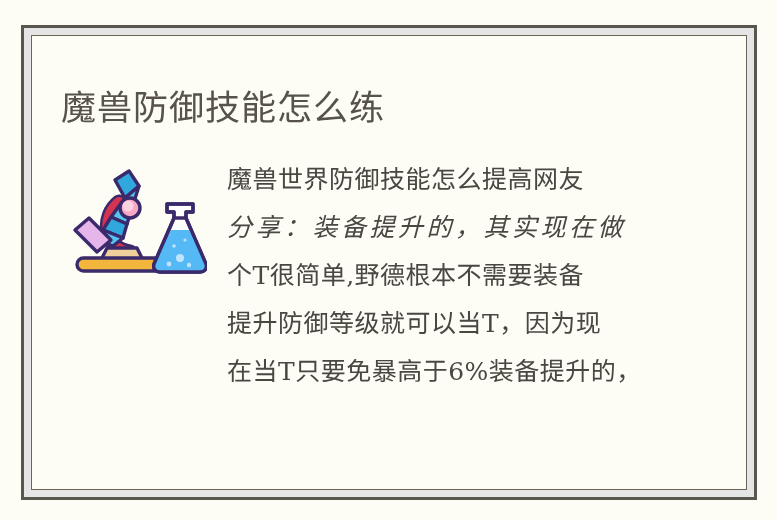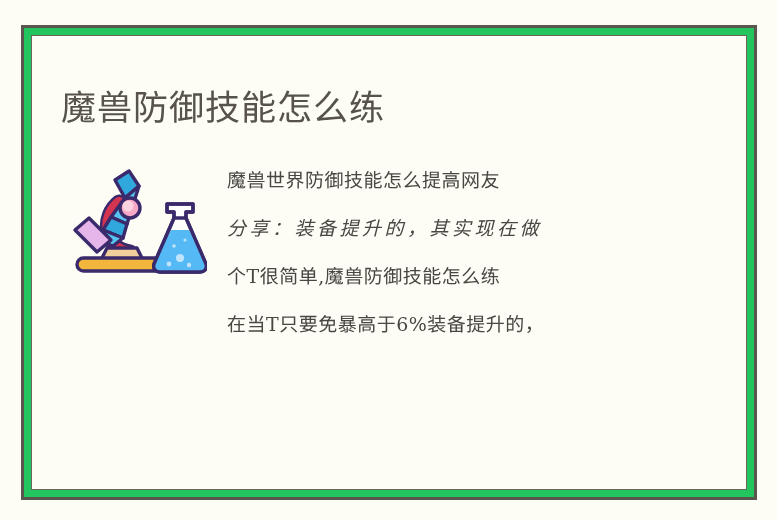--- a/index.html
+++ b/index.html
@@ -17,21 +17,21 @@
 
   
   .card {
     position: absolute;
     left: 21px;
     top: 25px;
     width: 736px;
     height: 475px;
     box-sizing: border-box;
     border: 3px solid #5a564d;
-    background: #22c55e;
+    background: #e5e5e5;
   }
   .card-inner {
     position: absolute;
     left: 7px;
     top: 7px;
     right: 7px;
     bottom: 7px;
     box-sizing: border-box;
     border: 1px solid #6b6659;
     background: #fdfdf6;
@@ -71,21 +71,21 @@
     height: 110px;
   }
 
   .paragraph {
     position: absolute;
     left: 203px;
     top: 0px;
     width: 420px;
     color: #4a4640;
     font-family: "DejaVu Serif", "Liberation Serif", serif;
-    font-size: 19px;
+    font-size: 25px;
     line-height: 48px;
     letter-spacing: 0.5px;
     text-align: justify;
     text-justify: inter-character;
   }
   .paragraph .ln {
     display: block;
     white-space: nowrap;
   }
   .paragraph .ln.sp {
@@ -140,18 +140,19 @@
           <circle cx="118" cy="72" r="1.6" fill="#bfe4fb" stroke="none"></circle>
 
           <path d="M100 36 L126 36 L126 44 L119 44 L119 50 L139 96 C140.5 101 137 104 133 104 L93 104 C89 104 85.5 101 87 96 L107 50 L107 44 L100 44 Z" fill="none"></path>
         </g>
       </svg>
     </div>
 
     <div class="paragraph">
       <span class="ln">魔兽世界防御技能怎么提高网友</span>
       <span class="ln sp">分享：装备提升的，其实现在做</span>
-      <span class="ln">个T很简单,魔兽防御技能怎么练</span>
+      <span class="ln">个T很简单,野德根本不需要装备</span>
+      <span class="ln">提升防御等级就可以当T，因为现</span>
       <span class="ln">在当T只要免暴高于6%装备提升的，</span>
     </div>
 
   </div>
 </div>
 
 </body></html>

